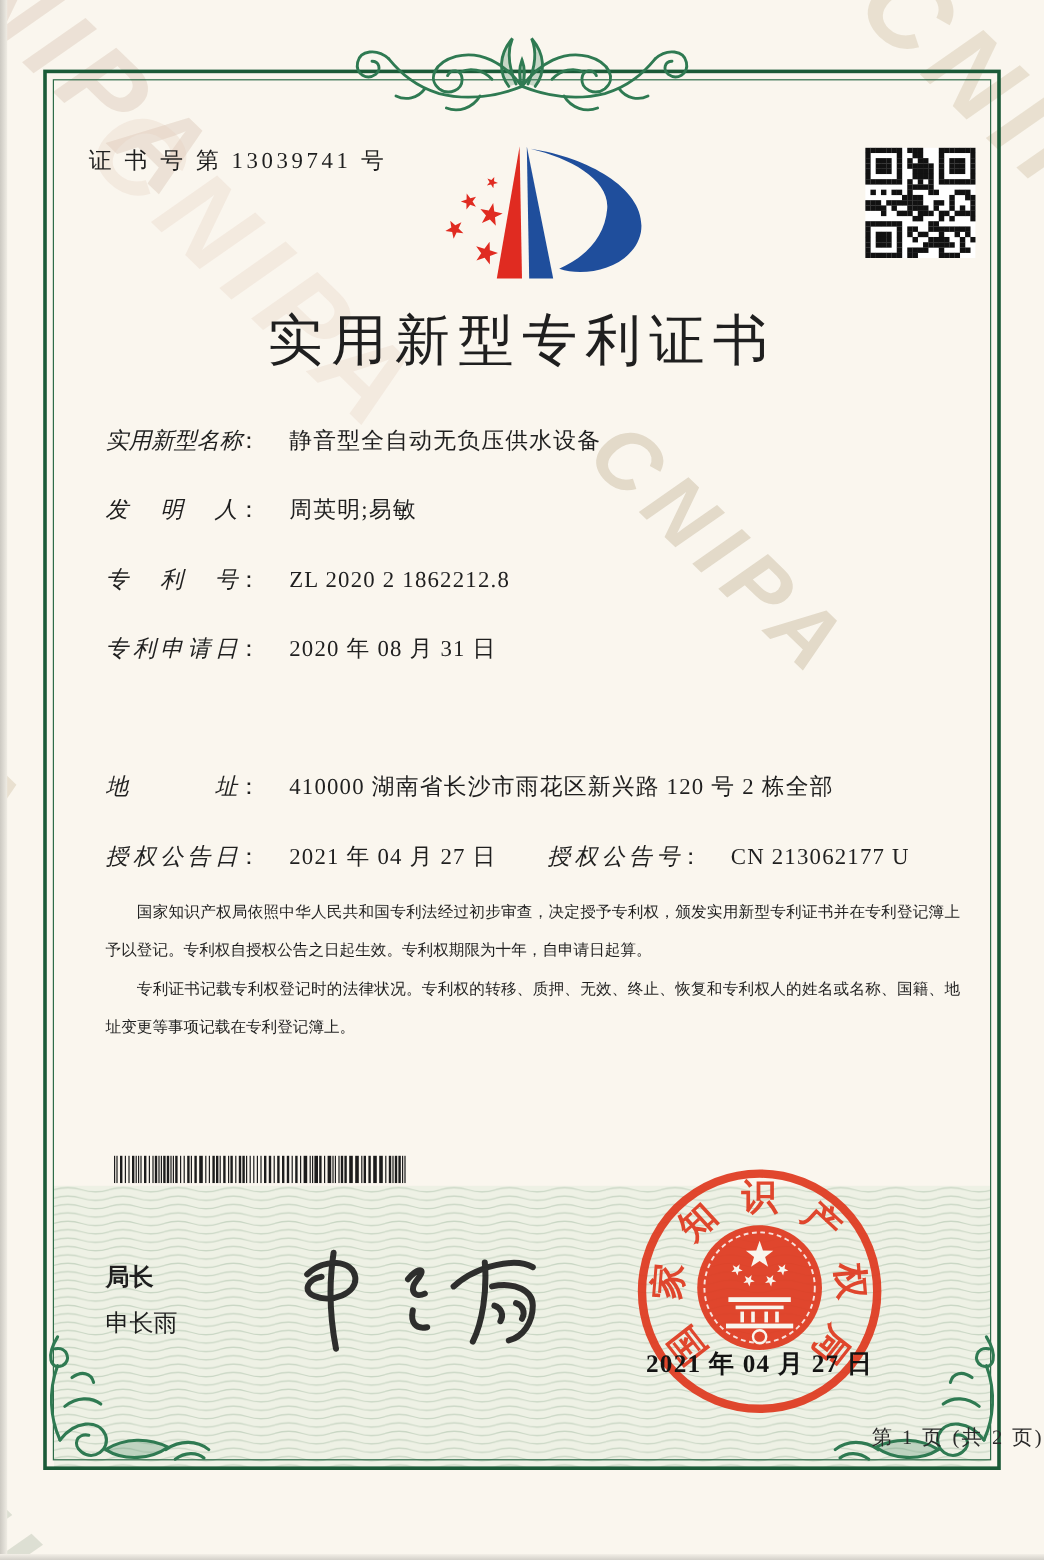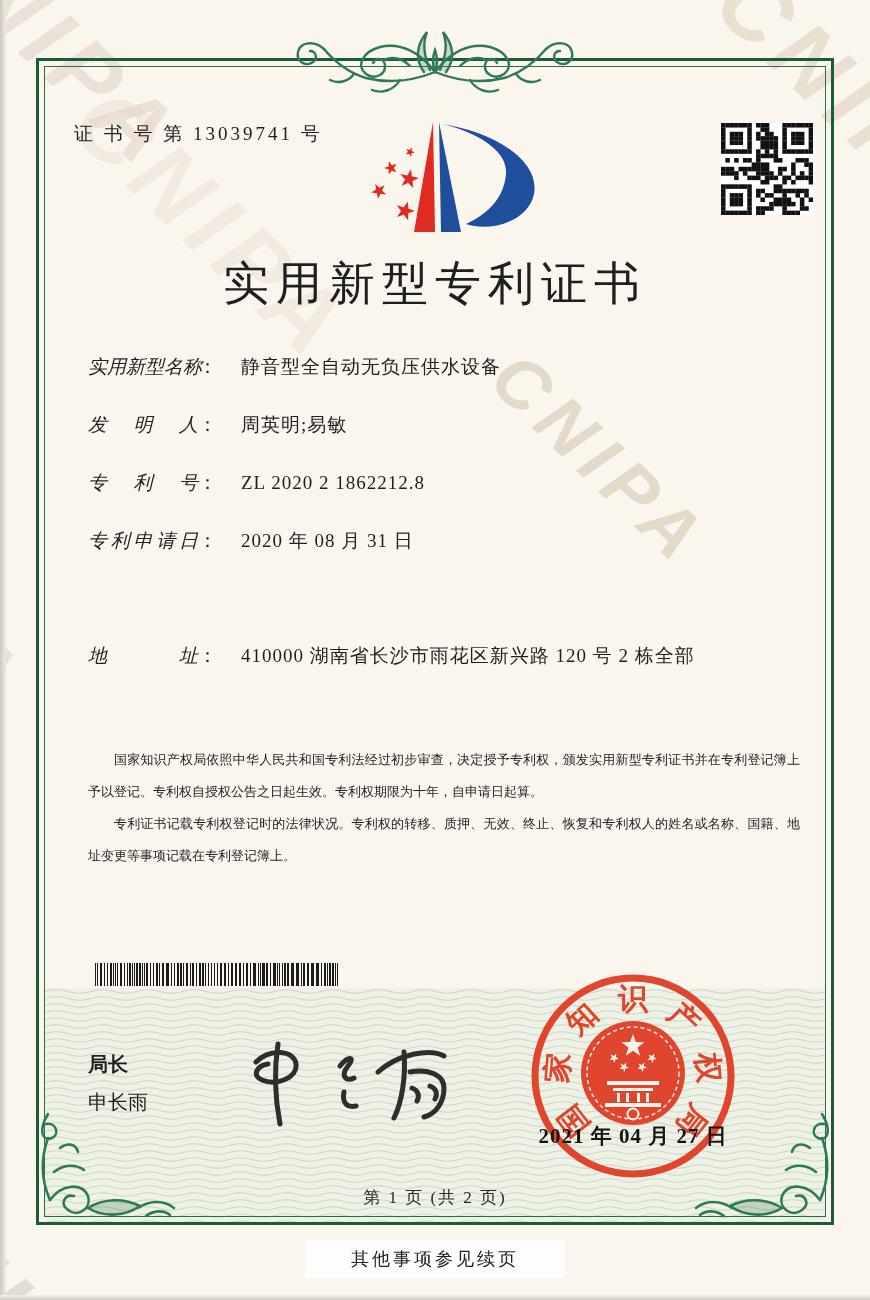--- a/index.html
+++ b/index.html
@@ -62,21 +62,21 @@
   .barcode{position:absolute;left:95px;top:963px;z-index:4;}
 
   .signer-title{position:absolute;left:88px;top:1051px;font-size:20px;font-weight:600;z-index:5;}
   .signer-name{position:absolute;left:88px;top:1089px;font-size:20px;font-weight:400;z-index:5;}
   .signature{position:absolute;left:244px;top:1036px;z-index:5;}
 
   .seal{position:absolute;left:528px;top:970px;z-index:5;}
   .seal-date{position:absolute;left:520px;top:1122px;width:226px;text-align:center;
     font-size:21px;font-weight:600;letter-spacing:1px;color:#141414;z-index:6;}
 
-  .page-info{position:absolute;left:0;right:0;top:1186px;text-align:center;
+  .page-info{position:absolute;left:0;right:0;top:1186px;text-align:right;
     font-size:17px;color:#2a2a2a;z-index:4;letter-spacing:2px;}
   .note{position:absolute;left:0;right:0;top:1240px;text-align:center;z-index:4;}
   .note span{display:inline-block;background:rgba(255,255,255,0.75);
     padding:7px 46px;font-size:18px;letter-spacing:3px;color:#222;}
 </style>
 </head>
 <body>
 
 <div class="page">
 
@@ -408,20 +408,26 @@
   <div class="frow" style="top:470px">
     <span class="flabel">专利号</span><span class="fcolon">：</span><span class="fvalue">ZL 2020 2 1862212.8</span>
   </div>
   <div class="frow" style="top:528px">
     <span class="flabel">专利申请日</span><span class="fcolon">：</span><span class="fvalue">2020 年 08 月 31 日</span>
   </div>
   <div class="frow" style="top:643px">
     <span class="flabel">地址</span><span class="fcolon">：</span><span class="fvalue">410000  湖南省长沙市雨花区新兴路 120 号 2 栋全部</span>
   </div>
 
+  <div class="frow" style="top:701px;right:70px">
+    <span class="flabel">授权公告日</span><span class="fcolon">：</span><span class="fvalue">2021 年 04 月 27 日</span>
+    <span class="grant-right">
+      <span class="flabel" style="width:110px">授权公告号</span><span class="fcolon">：</span><span class="fvalue">CN 213062177 U</span>
+    </span>
+  </div>
 
   <div class="paras">
     <p>国家知识产权局依照中华人民共和国专利法经过初步审查，决定授予专利权，颁发实用新型专利证书并在专利登记簿上予以登记。专利权自授权公告之日起生效。专利权期限为十年，自申请日起算。</p>
     <p>专利证书记载专利权登记时的法律状况。专利权的转移、质押、无效、终止、恢复和专利权人的姓名或名称、国籍、地址变更等事项记载在专利登记簿上。</p>
   </div>
 
   <svg class="barcode" width="245" height="23" viewBox="0 0 245 23" id="barcode-svg">
       <rect x="0" y="0" width="1" height="23" fill="#1c1c1c"></rect>
       <rect x="2" y="0" width="1" height="23" fill="#1c1c1c"></rect>
       <rect x="5" y="0" width="2" height="23" fill="#1c1c1c"></rect>
@@ -549,17 +555,14 @@
           <rect x="13" y="20" width="3" height="9"></rect>
           <rect x="-28" y="30" width="56" height="4"></rect>
         </g>
         <circle cy="41" r="5.5" fill="none" stroke="#faf6ee" stroke-width="2"></circle>
       </g>
     </g>
   </svg>
   <div class="seal-date">2021 年 04 月 27 日</div>
 
   <div class="page-info">第 1 页 (共 2 页)</div>
-  <div class="note">
-    <span>其他事项参见续页</span>
-  </div>
 
 </div>
 
 </body></html>

